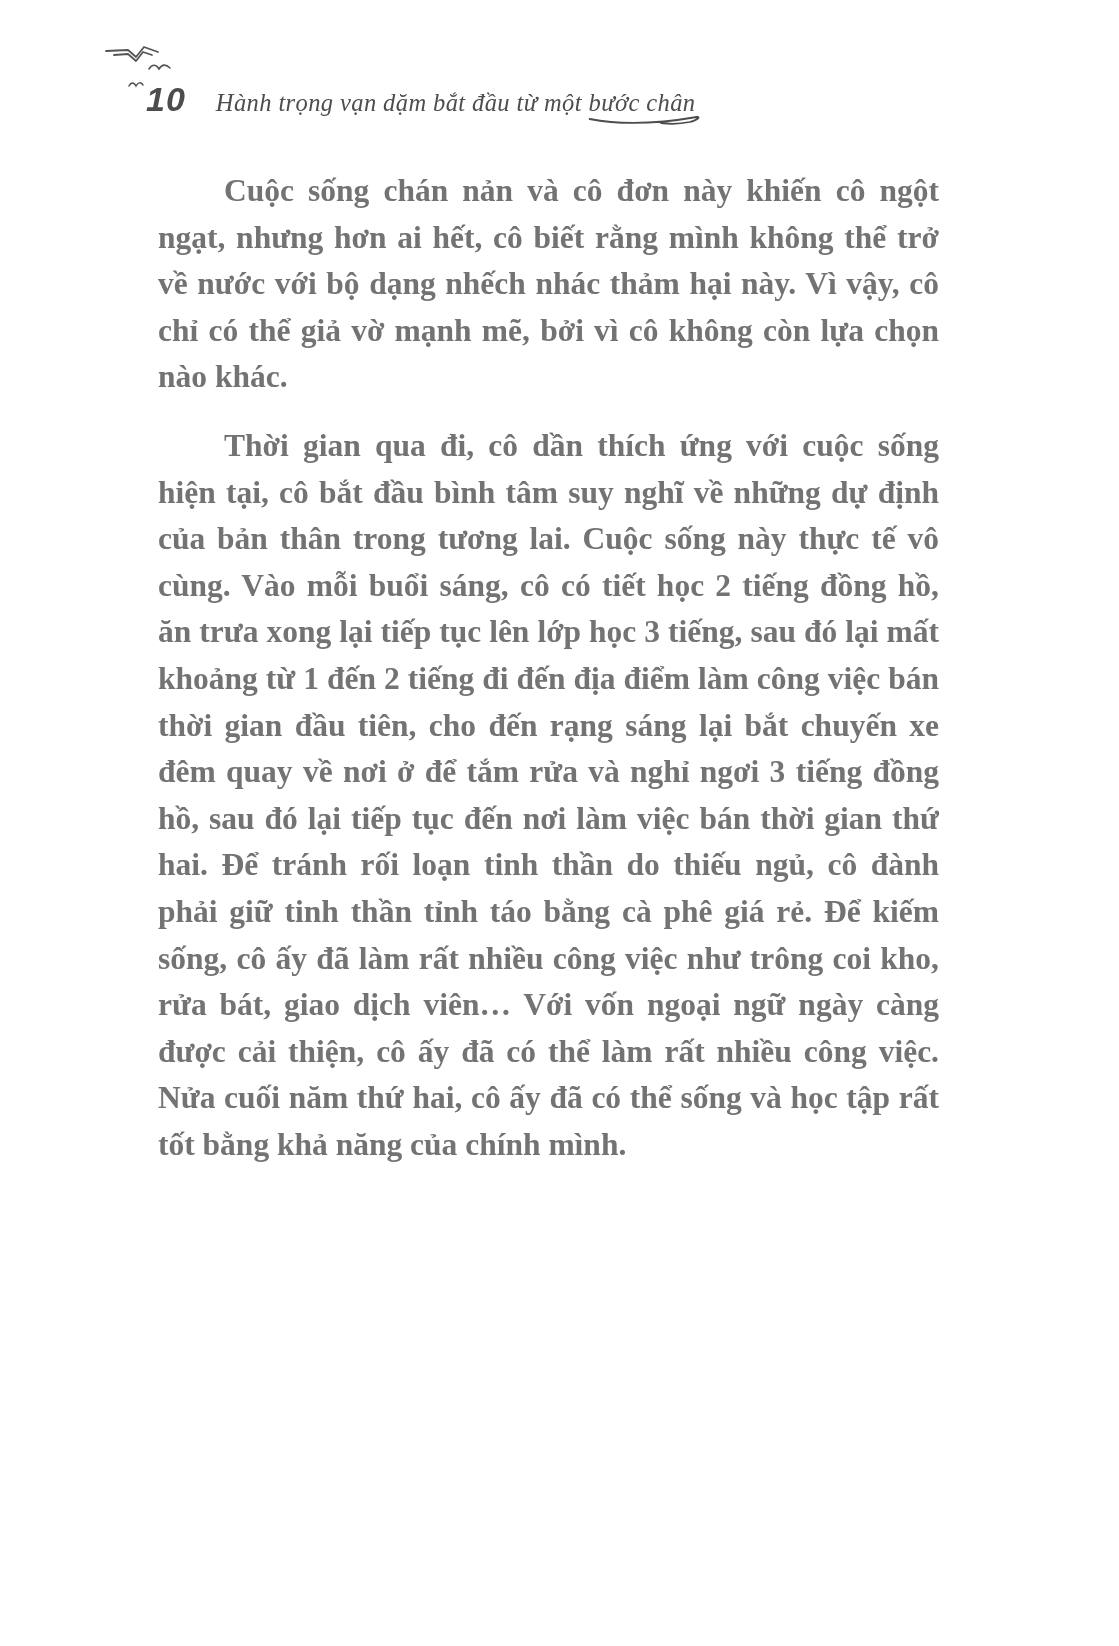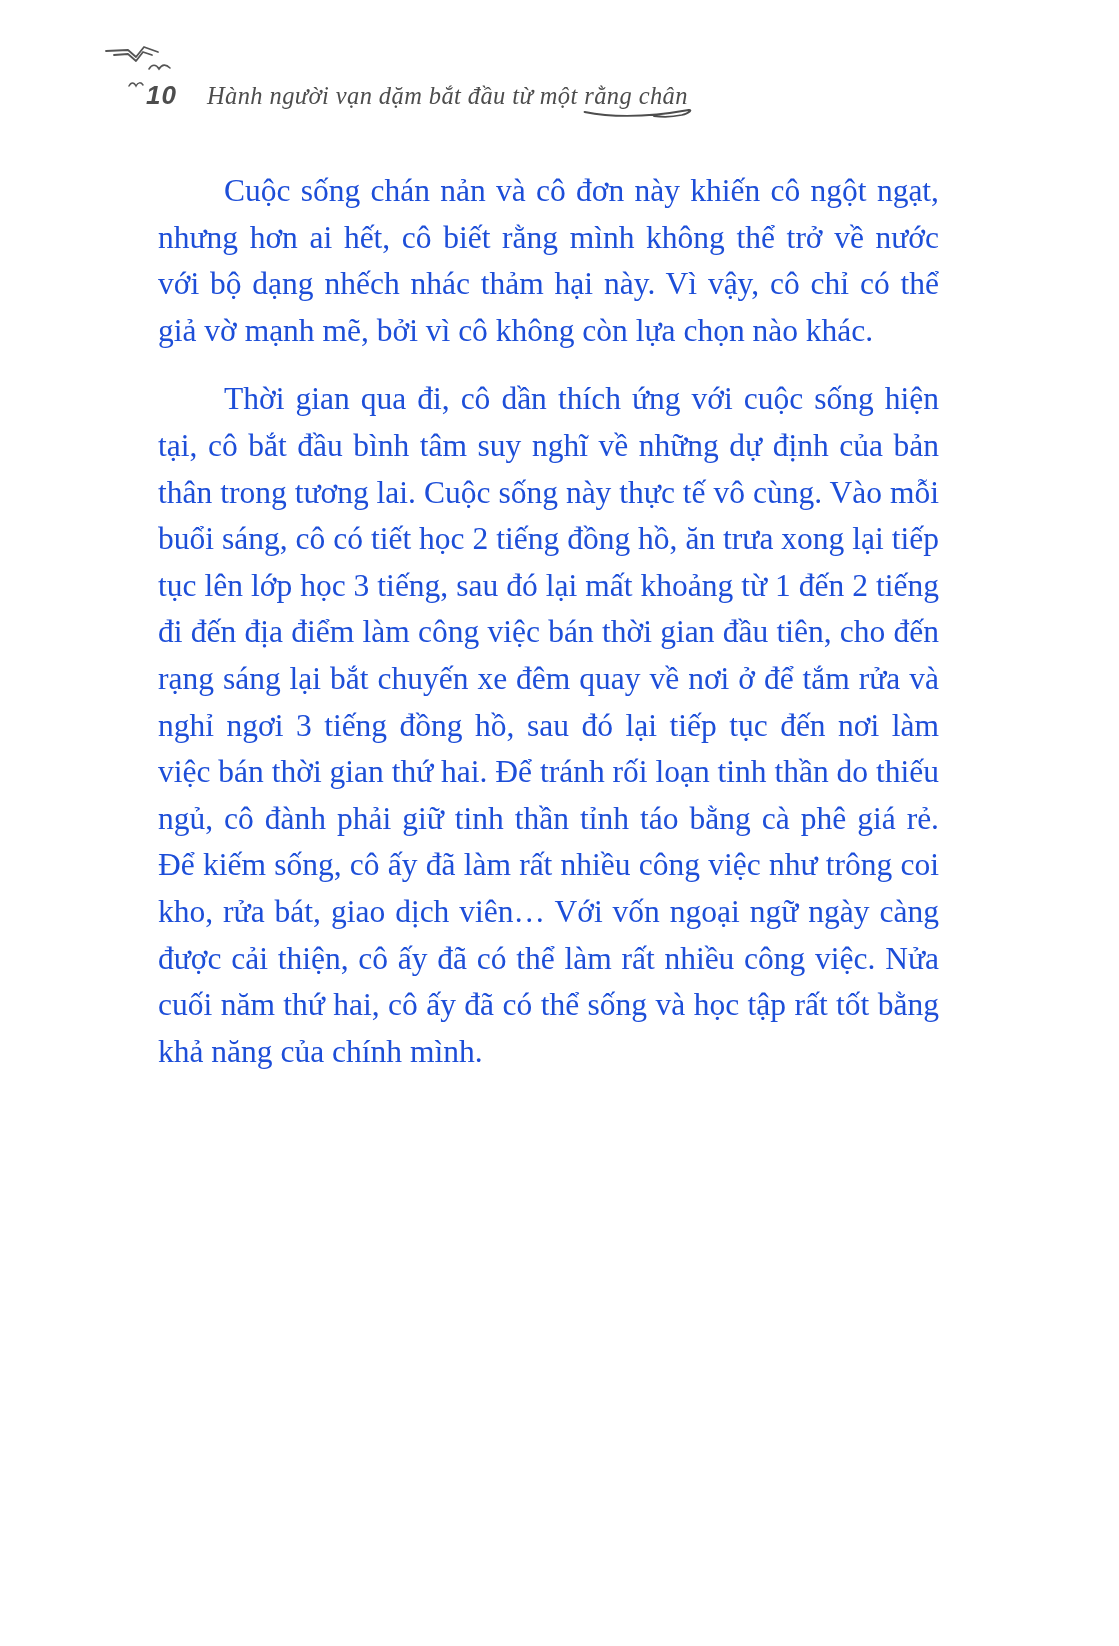--- a/index.html
+++ b/index.html
@@ -30,21 +30,21 @@
     display: flex;
     align-items: baseline;
     gap: 30px;
     color: #4d4d4d;
     white-space: nowrap;
   }
   .page-num {
     font-family: "Liberation Sans", "DejaVu Sans", sans-serif;
     font-style: italic;
     font-weight: bold;
-    font-size: 26px;
+    font-size: 34px;
     letter-spacing: 1px;
     text-align: right;
   }
   .running-title {
     font-style: italic;
     font-size: 24.5px;
     letter-spacing: 0.4px;
     font-weight: 500;
   }
   .underlined {
@@ -64,21 +64,22 @@
     left: 158px;
     top: 168px;
     width: 781px;
   }
   .para {
     margin: 0 0 22px 0;
     font-size: 31.5px;
     line-height: 46.6px;
     text-align: justify;
     text-indent: 66px;
-    color: #1d4ed8;
+    color: #737373;
+    font-weight: bold;
   }
 </style>
 </head>
 <body>
 
 <div class="page">
 
   <header>
     <div class="birds">
       <svg width="75" height="52" viewBox="0 0 75 52" fill="none" xmlns="http://www.w3.org/2000/svg">
@@ -94,21 +95,21 @@
 
         <g stroke="#555555" stroke-width="1.5" stroke-linecap="round" fill="none">
           <path d="M25 44 C27 40 30 40 32 44 C34 40 37 40 39 43"></path>
         </g>
       </svg>
     </div>
 
     <div class="header-row">
       <span class="page-num">10</span>
       <span class="running-title">
-        <span>Hành người vạn dặm bắt đầu từ một </span><span class="underlined"><span>rằng chân</span><svg class="swash" viewBox="0 0 100 12" preserveAspectRatio="none" xmlns="http://www.w3.org/2000/svg">
+        <span>Hành trọng vạn dặm bắt đầu từ một </span><span class="underlined"><span>bước chân</span><svg class="swash" viewBox="0 0 100 12" preserveAspectRatio="none" xmlns="http://www.w3.org/2000/svg">
               <path d="M4 4 C30 10 60 9 94 2 C97 1.5 95 5 88 7 C80 9 70 9 64 8" stroke="#4d4d4d" stroke-width="1.8" fill="none" stroke-linecap="round"></path>
             </svg></span>
       </span>
     </div>
   </header>
 
   <main class="page-body">
     <p class="para">Cuộc sống chán nản và cô đơn này khiến cô ngột ngạt, nhưng hơn ai hết, cô biết rằng mình không thể trở về nước với bộ dạng nhếch nhác thảm hại này. Vì vậy, cô chỉ có thể giả vờ mạnh mẽ, bởi vì cô không còn lựa chọn nào khác.</p>
     <p class="para">Thời gian qua đi, cô dần thích ứng với cuộc sống hiện tại, cô bắt đầu bình tâm suy nghĩ về những dự định của bản thân trong tương lai. Cuộc sống này thực tế vô cùng. Vào mỗi buổi sáng, cô có tiết học 2 tiếng đồng hồ, ăn trưa xong lại tiếp tục lên lớp học 3 tiếng, sau đó lại mất khoảng từ 1 đến 2 tiếng đi đến địa điểm làm công việc bán thời gian đầu tiên, cho đến rạng sáng lại bắt chuyến xe đêm quay về nơi ở để tắm rửa và nghỉ ngơi 3 tiếng đồng hồ, sau đó lại tiếp tục đến nơi làm việc bán thời gian thứ hai. Để tránh rối loạn tinh thần do thiếu ngủ, cô đành phải giữ tinh thần tỉnh táo bằng cà phê giá rẻ. Để kiếm sống, cô ấy đã làm rất nhiều công việc như trông coi kho, rửa bát, giao dịch viên… Với vốn ngoại ngữ ngày càng được cải thiện, cô ấy đã có thể làm rất nhiều công việc. Nửa cuối năm thứ hai, cô ấy đã có thể sống và học tập rất tốt bằng khả năng của chính mình.</p>
   </main>

